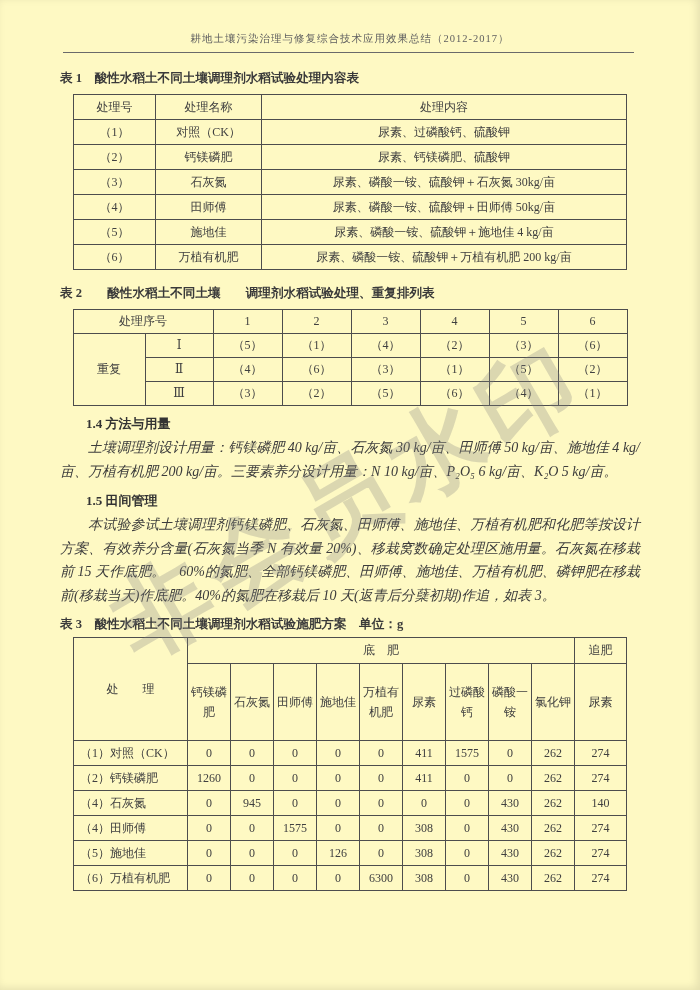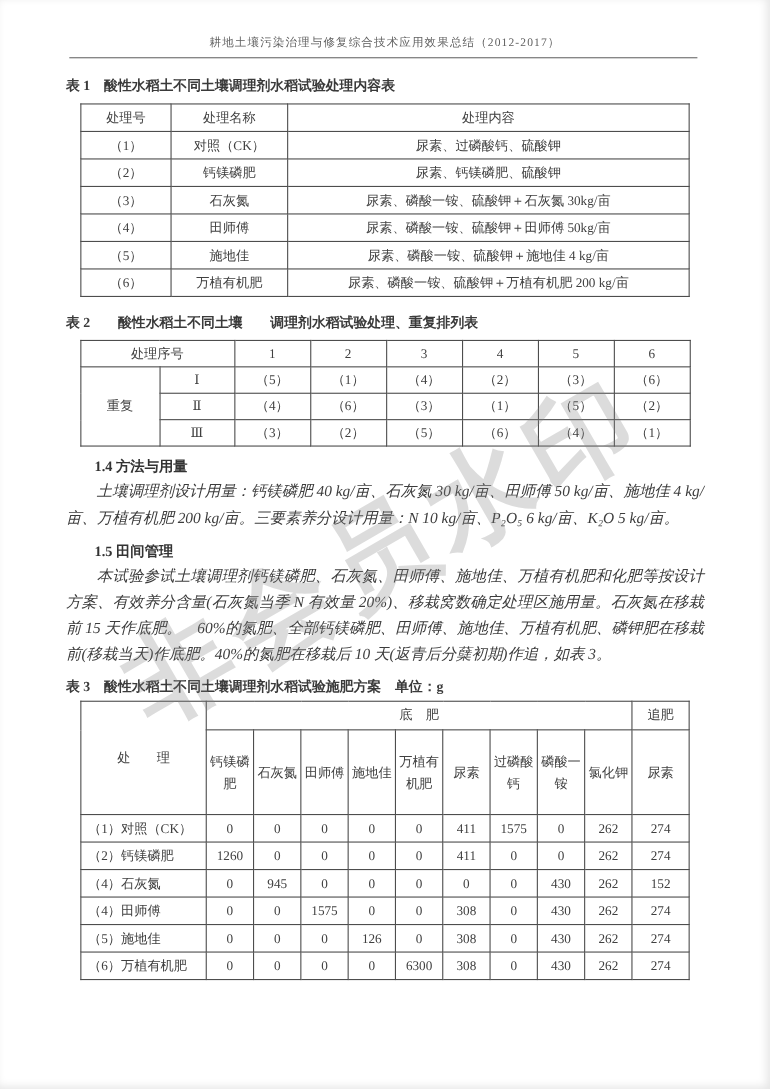--- a/index.html
+++ b/index.html
@@ -1,18 +1,18 @@
 <!DOCTYPE html>
 <html><head>
 <meta charset="utf-8">
 <style>
   html,body{margin:0;padding:0;background:#e9e9e9;}
   .page{
     position:relative;width:700px;height:990px;margin:0 auto;
-    background:#ffffff;overflow:hidden;
+    background:#fef9c3;overflow:hidden;
     font-family:"Liberation Serif","DejaVu Serif",serif;
     color:#3c3c3c;
     box-shadow:inset -3px -2px 8px rgba(0,0,0,0.10);
   }
   .doc-header{
     position:absolute;top:32px;left:0;width:100%;
     text-align:center;font-size:10.5px;color:#606060;letter-spacing:1px;
   }
   .header-rule{
     position:absolute;top:52px;left:63px;width:571px;
@@ -244,21 +244,21 @@
             <td class="t3-label">（4）石灰氮</td>
             <td>0</td>
             <td>945</td>
             <td>0</td>
             <td>0</td>
             <td>0</td>
             <td>0</td>
             <td>0</td>
             <td>430</td>
             <td>262</td>
-            <td>152</td>
+            <td>140</td>
           </tr>
           <tr>
             <td class="t3-label">（4）田师傅</td>
             <td>0</td>
             <td>0</td>
             <td>1575</td>
             <td>0</td>
             <td>0</td>
             <td>308</td>
             <td>0</td>

